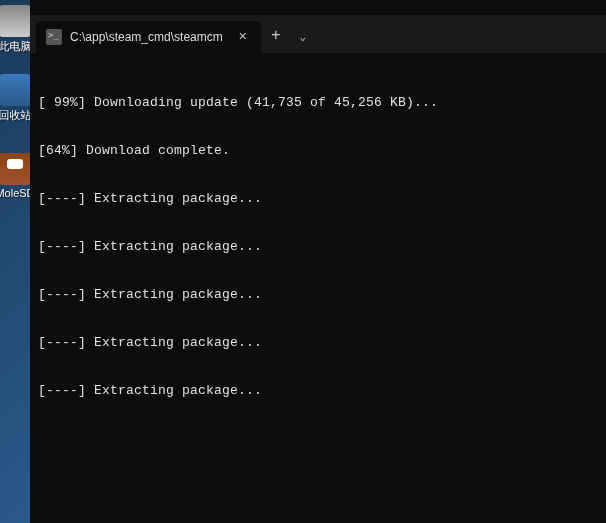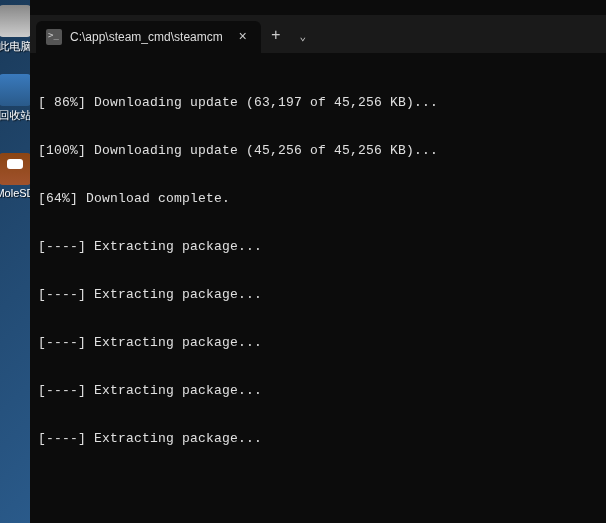--- a/index.html
+++ b/index.html
@@ -177,22 +177,21 @@
     <div class="tab">
       <div class="tab-icon"></div>
       <div class="tab-title">C:\app\steam_cmd\steamcm</div>
       <div class="tab-close">×</div>
     </div>
     <div class="tab-new">+</div>
     <div class="tab-dropdown">⌄</div>
   </div>
 
   <div class="terminal-body">
-    <div class="line">[ 86%] Downloading update (63,197 of 45,256 KB)...</div>
-    <div class="line">[100%] Downloading update (45,256 of 45,256 KB)...</div>
+    <div class="line">[ 99%] Downloading update (41,735 of 45,256 KB)...</div>
     <div class="line">[64%] Download complete.</div>
     <div class="line">[----] Extracting package...</div>
     <div class="line">[----] Extracting package...</div>
     <div class="line">[----] Extracting package...</div>
     <div class="line">[----] Extracting package...</div>
     <div class="line">[----] Extracting package...</div>
     
     
     
     

